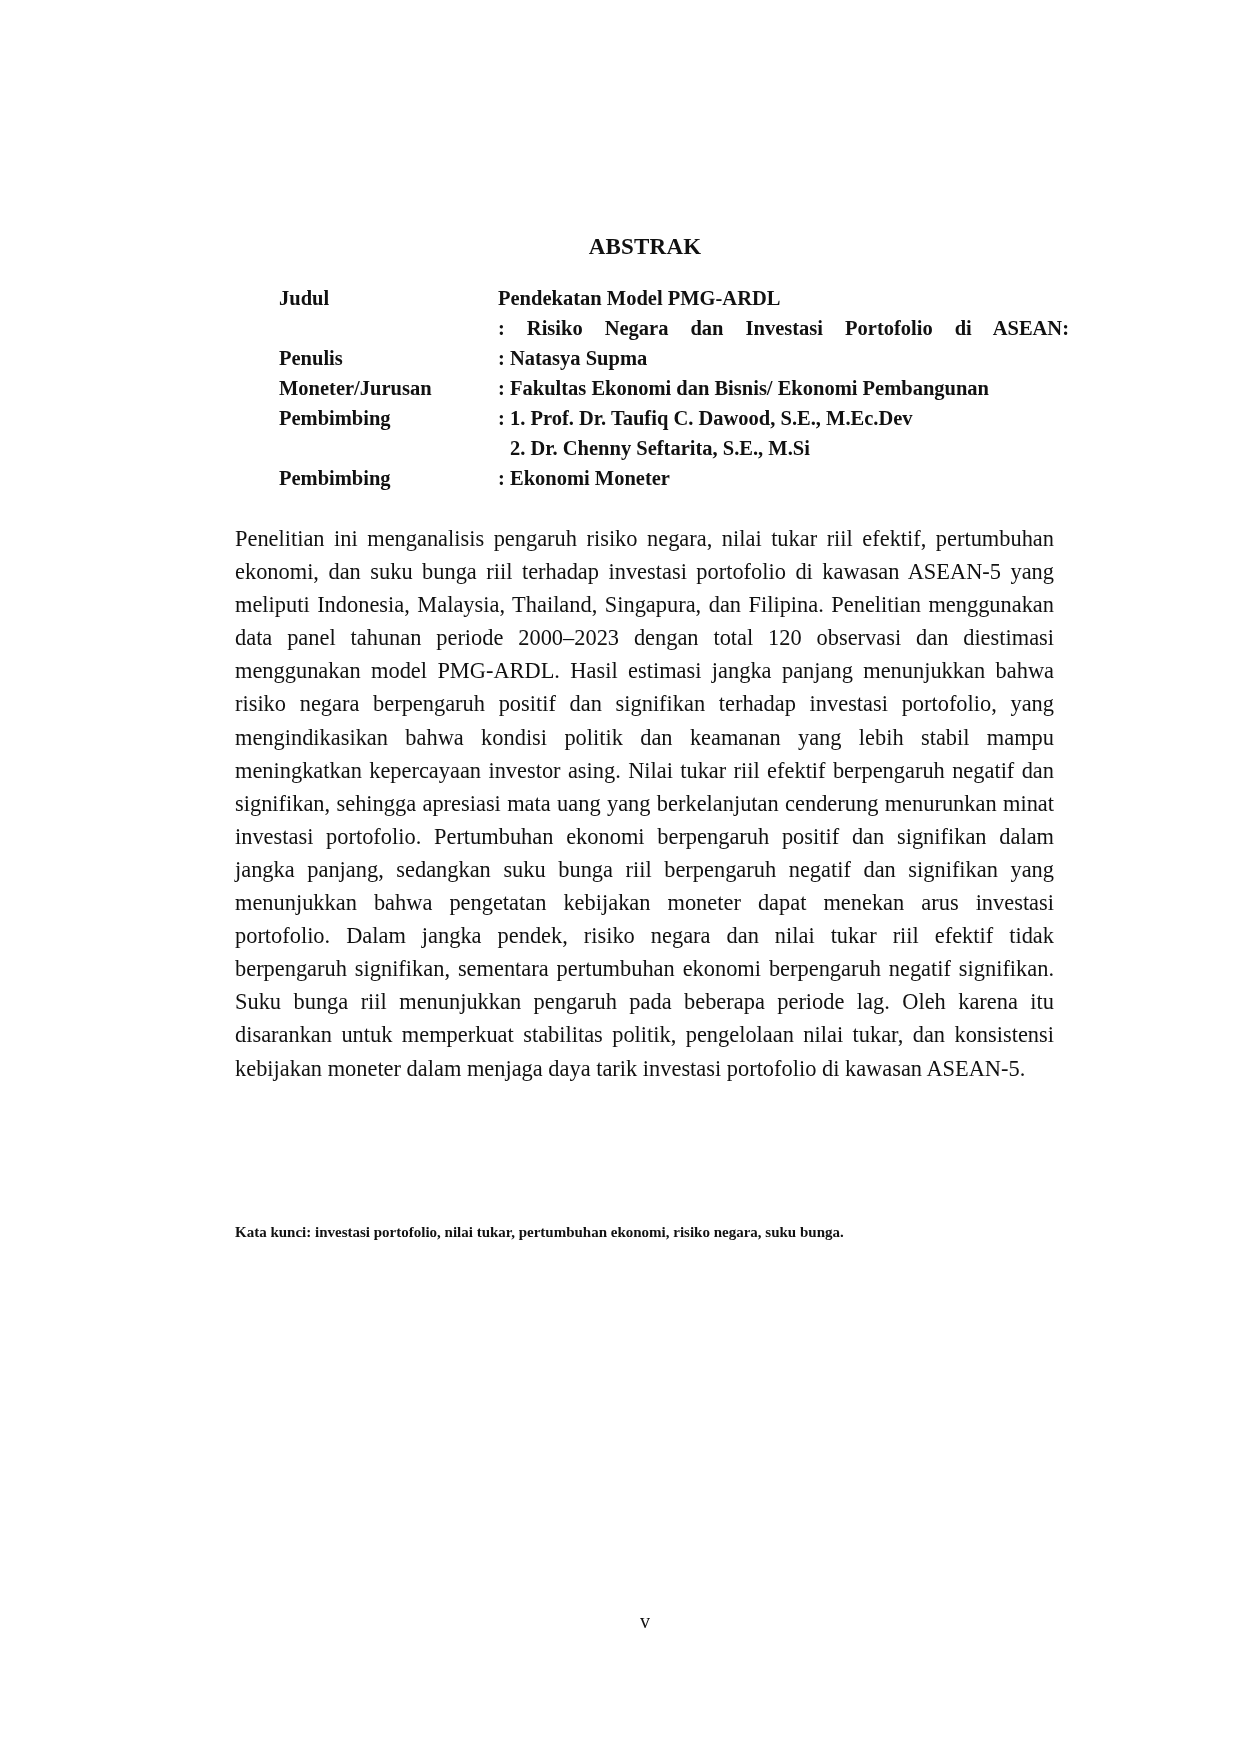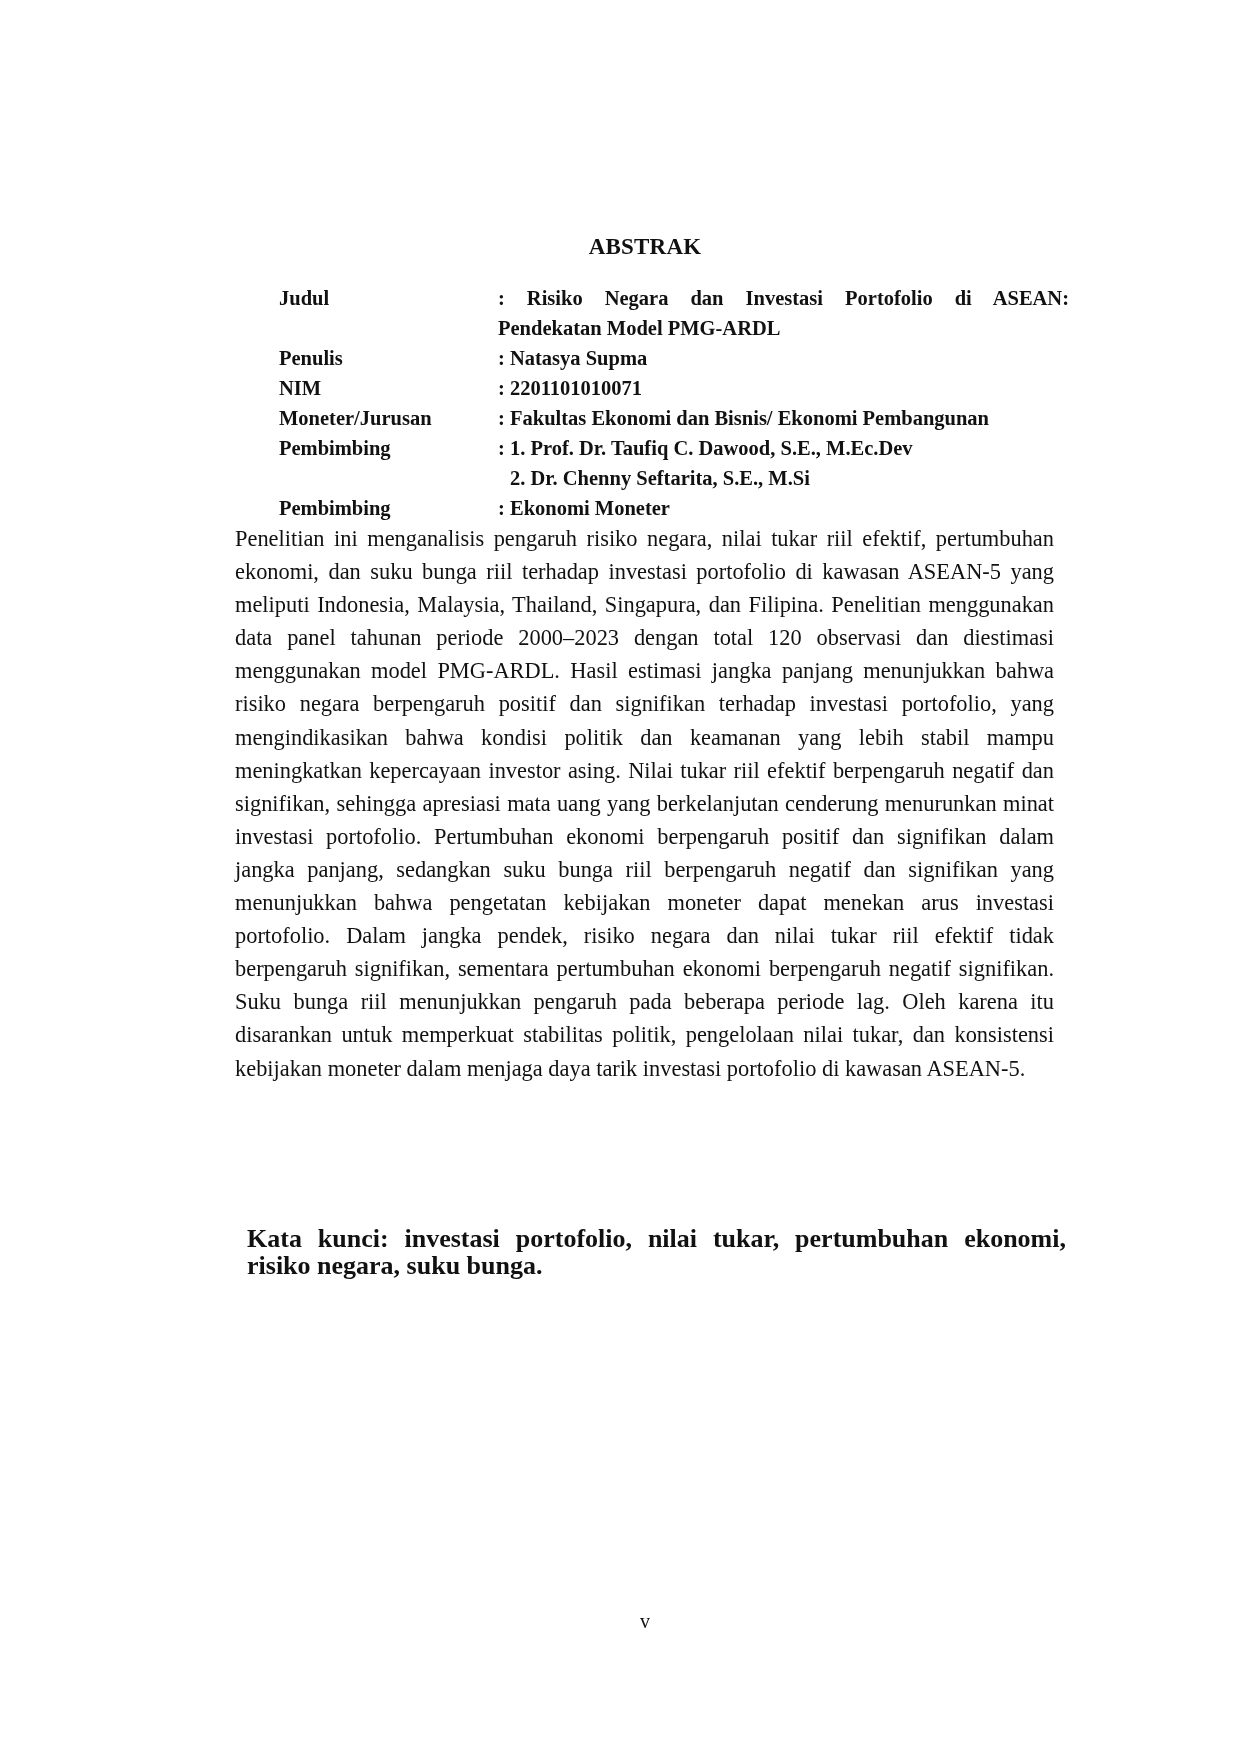--- a/index.html
+++ b/index.html
@@ -10,47 +10,41 @@
   .meta { position: absolute; top: 283px; left: 247px; width: 790px;
           font-weight: bold; font-size: 20.5px; line-height: 30px; margin-left: 32px; }
   .meta-row { display: flex; }
   .meta-label { width: 219px; flex: none; }
   .meta-value { flex: 1; text-align: justify; }
   .meta-value .line { display: block; }
   .meta-value .indent { padding-left: 12px; }
   .body-text { position: absolute; top: 522px; left: 235px; width: 819px;
                font-size: 22.4px; line-height: 33.1px; text-align: justify; margin: 0; }
   .keywords { position: absolute; top: 1213px; left: 235px; width: 819px;
-              font-size: 26px; line-height: 27px; font-weight: bold; text-align: justify; margin: 12px; }
+              font-size: 15px; line-height: 38px; font-weight: bold; text-align: justify; margin: 0; }
   .page-number { position: absolute; top: 1610px; left: 0; width: 1290px; text-align: center;
                  font-size: 20px; }
 </style>
 </head>
 <body>
 
 <div class="title">ABSTRAK</div>
 
 <div class="meta">
   <div class="meta-row">
     <div class="meta-label">Judul</div>
     <div class="meta-value">
+      <span class="line">Pendekatan Model PMG-ARDL</span>
       <span class="line" style="text-align:justify;text-align-last:justify;">: Risiko Negara dan Investasi Portofolio di ASEAN:</span>
-      <span class="line">Pendekatan Model PMG-ARDL</span>
     </div>
   </div>
   <div class="meta-row">
     <div class="meta-label">Penulis</div>
     <div class="meta-value">
       <span class="line">: Natasya Supma</span>
-    </div>
-  </div>
-  <div class="meta-row">
-    <div class="meta-label">NIM</div>
-    <div class="meta-value">
-      <span class="line">: 2201101010071</span>
     </div>
   </div>
   <div class="meta-row">
     <div class="meta-label">Moneter/Jurusan</div>
     <div class="meta-value">
       <span class="line">: Fakultas Ekonomi dan Bisnis/ Ekonomi Pembangunan</span>
     </div>
   </div>
   <div class="meta-row">
     <div class="meta-label">Pembimbing</div>

